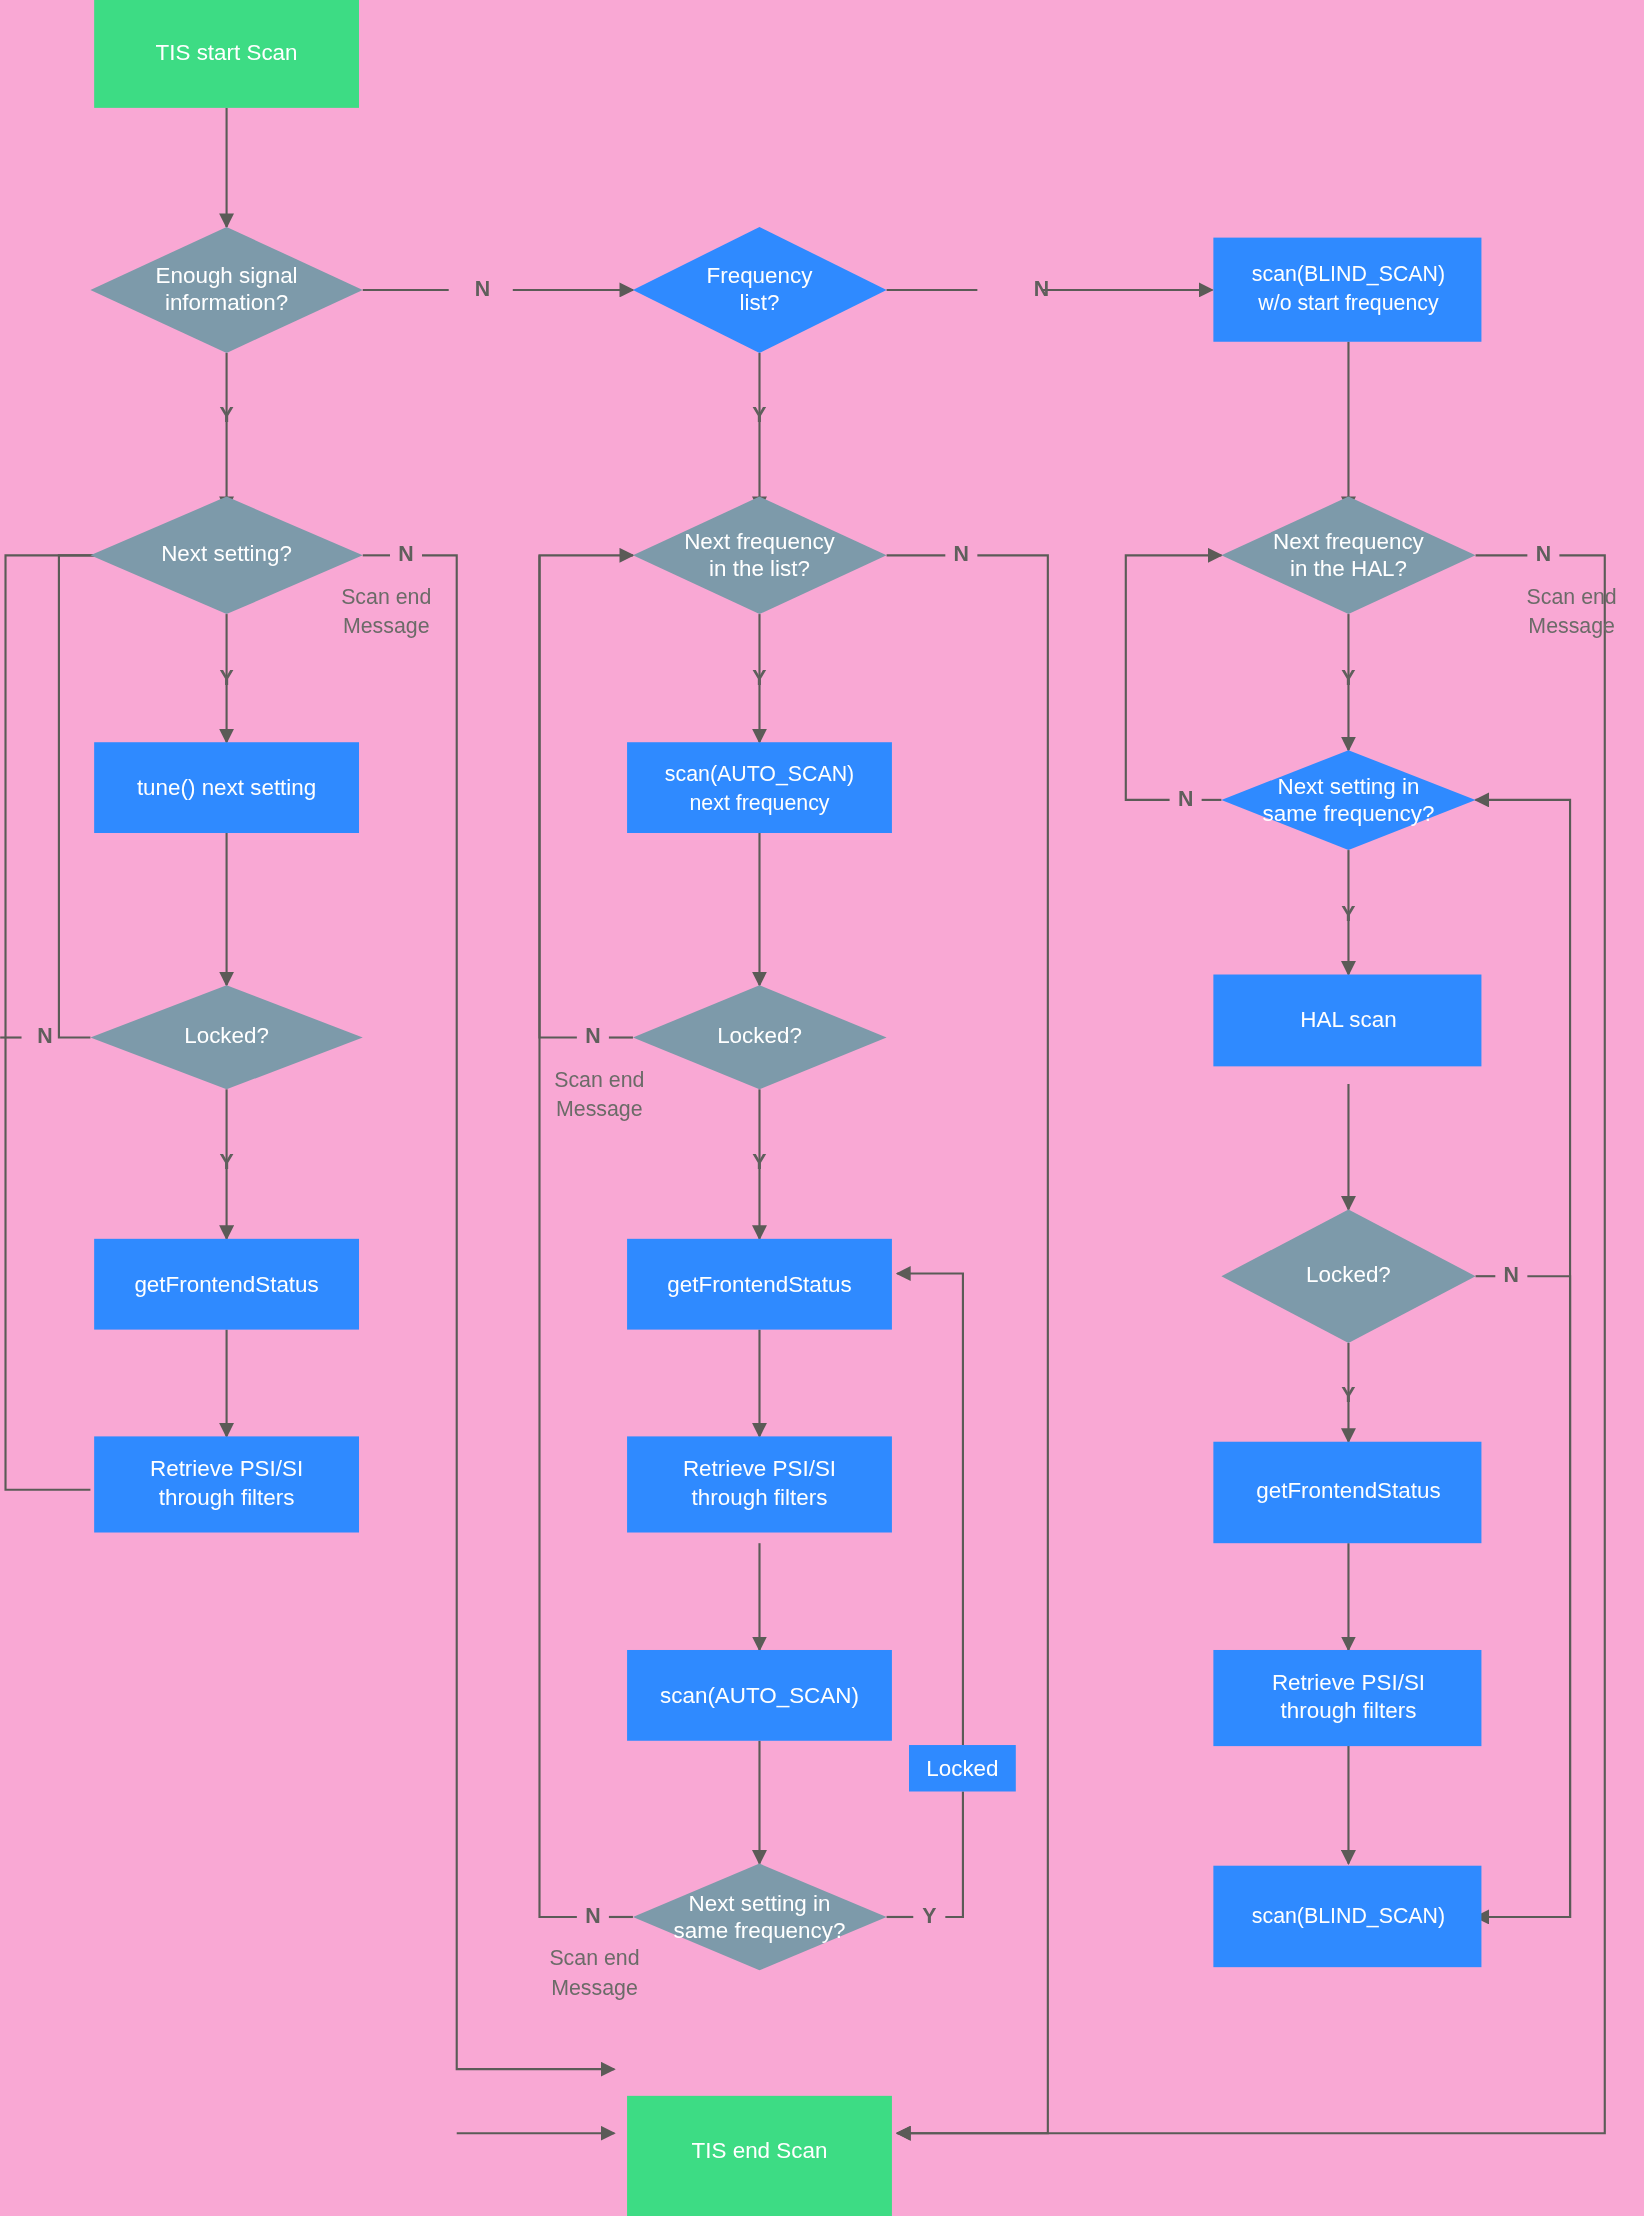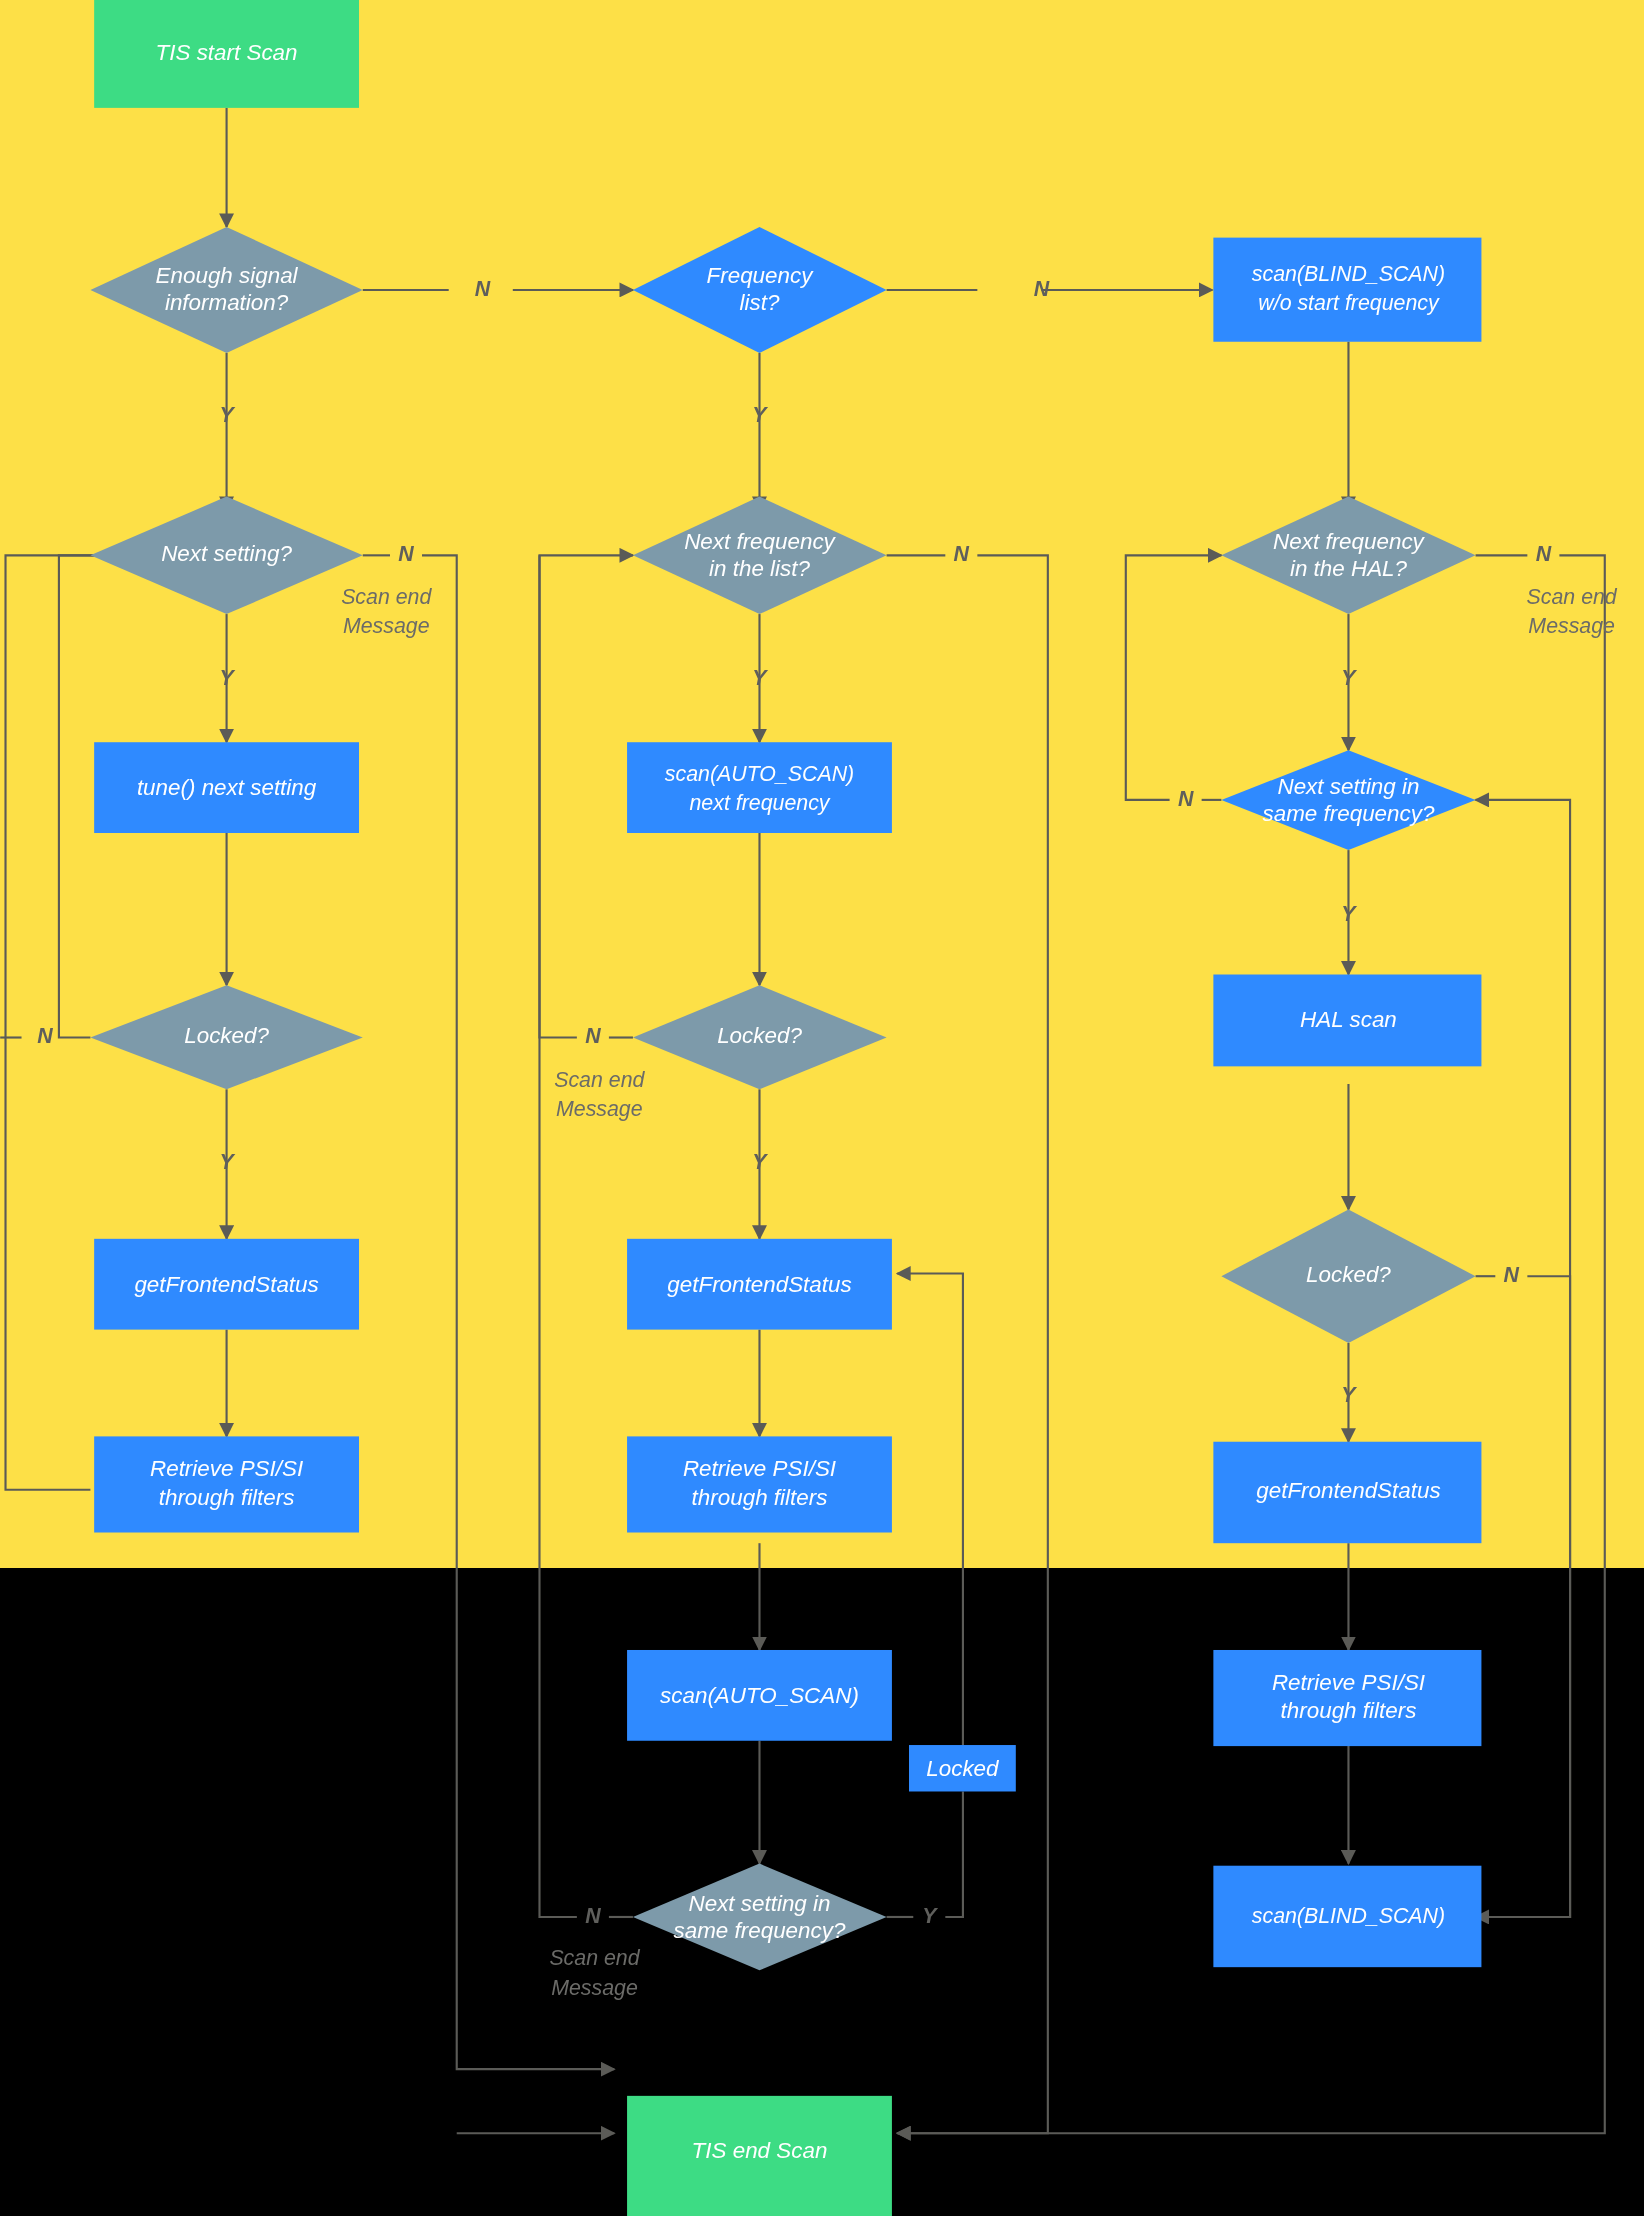--- a/index.html
+++ b/index.html
@@ -9,23 +9,22 @@
   }
   body {
     width: 1645px;
     height: 2216px;
     overflow: hidden;
     font-family: "Liberation Sans", sans-serif;
   }
   #flow-root {
     position: relative;
     width: 1645px;
-    height: 1568px;
-    background: #fde047;
-    font-style: italic;
+    height: 2216px;
+    background: #f9a8d4;
   }
   svg#flow-svg {
     position: absolute;
     inset: 0;
     width: 1645px;
     height: 2216px;
     display: block;
   }
   .node-label {
     font-family: "Liberation Sans", sans-serif;

